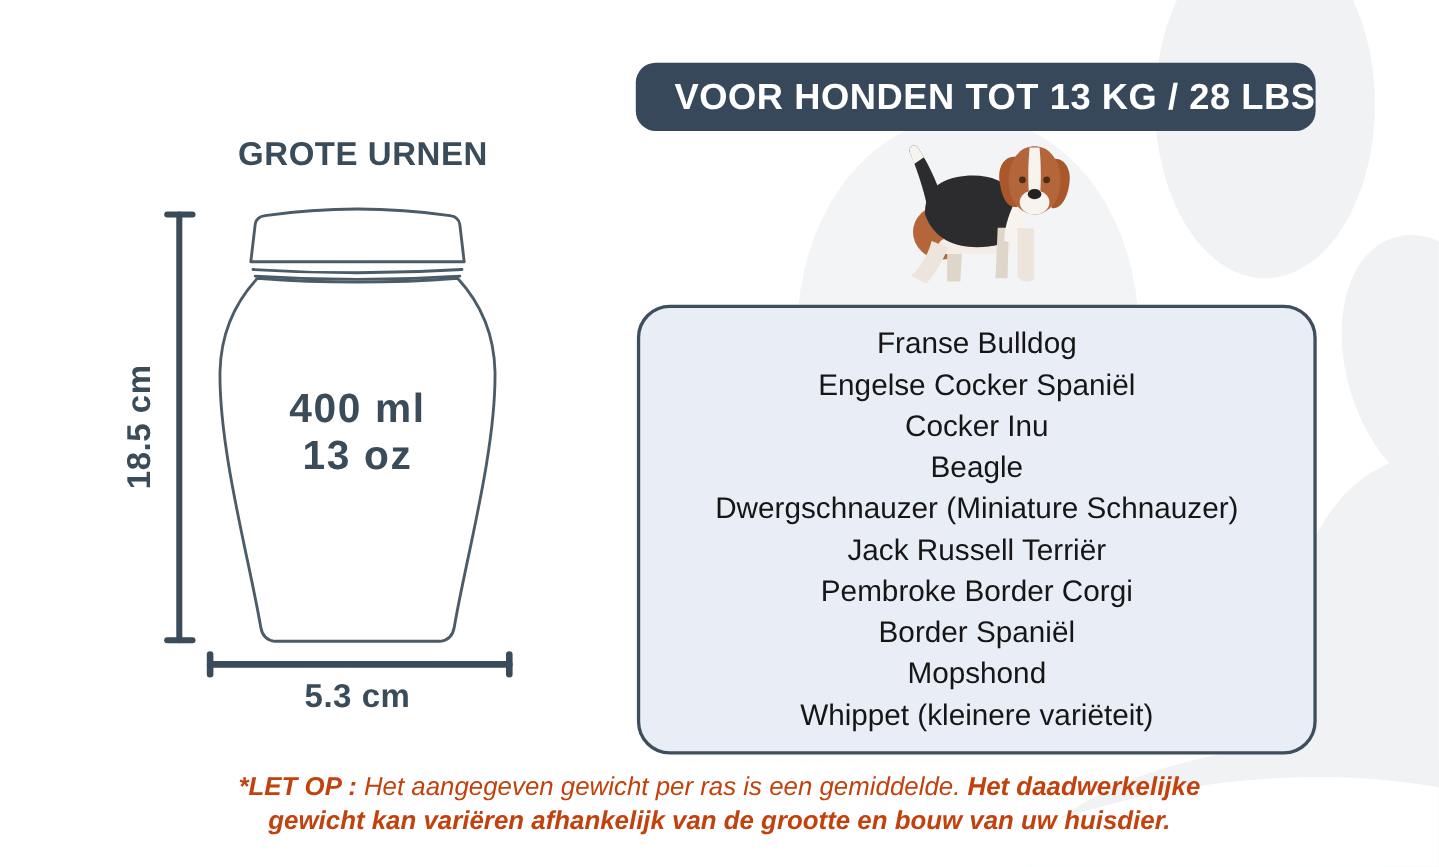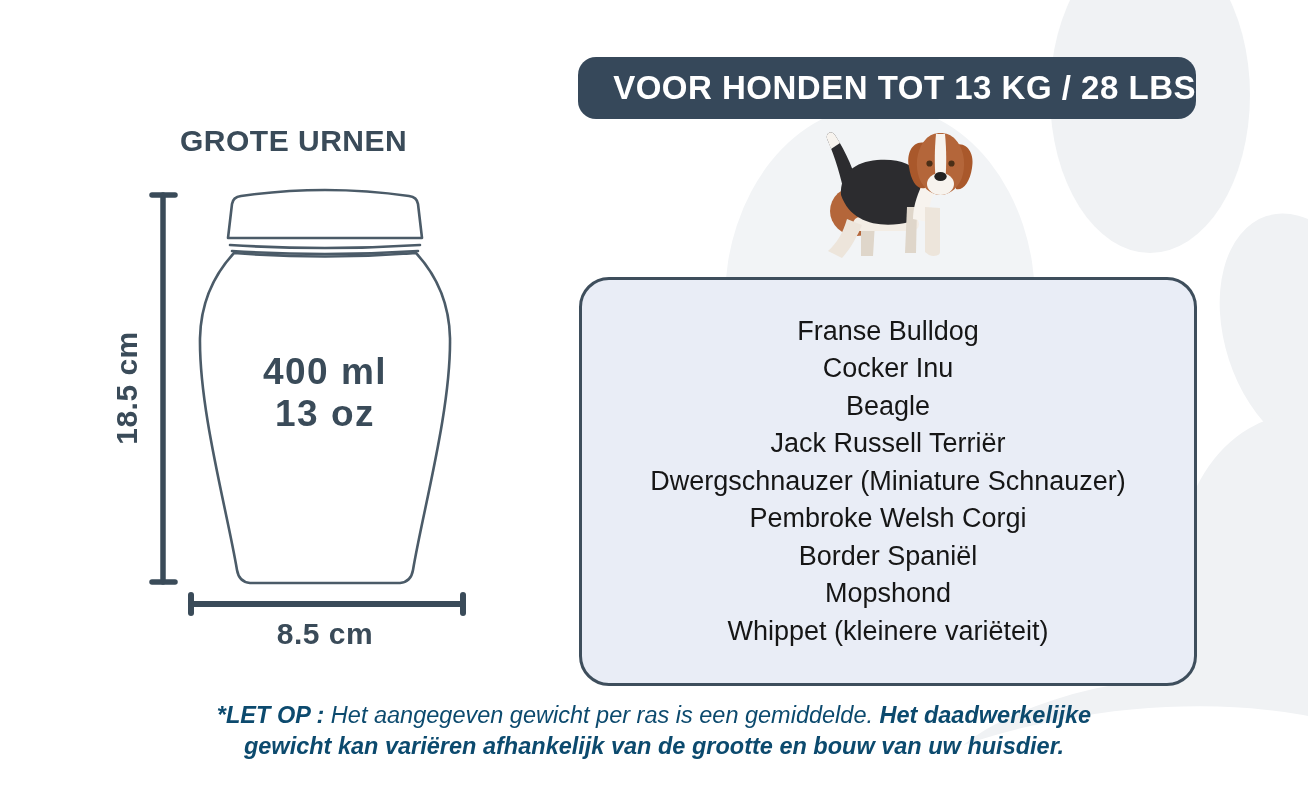--- a/index.html
+++ b/index.html
@@ -14,21 +14,21 @@
   #bg-paws{left:0;top:0;width:1308px;height:788px;z-index:0;}
   
   .banner{
     left:578px;top:57px;width:618px;height:62px;
     background:#36485A;border-radius:18px;
     color:#ffffff;font-weight:bold;font-size:33px;line-height:62px;
     text-align:right;letter-spacing:0.5px;z-index:3;
   }
   
   .diagram-title{
-    left:180px;top:124px;width:300px;
+    left:180px;top:124px;width:300px;text-align:center;
     color:#3A4B59;font-size:30px;font-weight:bold;letter-spacing:0.5px;z-index:3;
   }
   #urn-svg{left:130px;top:180px;z-index:2;}
   .vol-line{
     left:175px;width:300px;text-align:center;color:#3A4B59;
     font-size:37px;font-weight:bold;letter-spacing:1.5px;z-index:3;
   }
   #vol-ml{top:351px;}
   #vol-oz{top:393px;}
   .dim-label{
@@ -47,21 +47,21 @@
     box-sizing:border-box;z-index:2;
     display:flex;flex-direction:column;justify-content:center;align-items:center;
   }
   .breed-line{
     color:#161616;font-size:27px;line-height:37.5px;text-align:center;
     white-space:nowrap;
   }
   
   .note{
     left:174px;top:700px;width:960px;text-align:center;
-    font-style:italic;font-size:23.5px;line-height:31px;color:#0c4a6e;z-index:3;
+    font-style:italic;font-size:23.5px;line-height:31px;color:#c2410c;z-index:3;
   }
   .note .b{font-weight:bold;}
 </style>
 </head>
 <body>
 
 <svg id="bg-paws" class="abs" width="1308" height="788" viewBox="0 0 1308 788">
   <ellipse cx="880" cy="300" rx="155" ry="195" fill="#F2F4F6"></ellipse>
   <ellipse cx="1150" cy="95" rx="100" ry="158" fill="#F0F2F4"></ellipse>
   <ellipse cx="1305" cy="335" rx="80" ry="125" fill="#F0F2F4" transform="rotate(-18 1305 335)"></ellipse>
@@ -94,21 +94,21 @@
   <g stroke="#3A4B59" stroke-width="6" stroke-linecap="round">
     <line x1="61" y1="424" x2="333" y2="424"></line>
     <line x1="61" y1="415" x2="61" y2="433"></line>
     <line x1="333" y1="415" x2="333" y2="433"></line>
   </g>
 </svg>
 
 <div id="vol-ml" class="abs vol-line">400 ml</div>
 <div id="vol-oz" class="abs vol-line">13 oz</div>
 <div id="dim-height" class="abs dim-label">18.5 cm</div>
-<div id="dim-width" class="abs dim-label">8.5 cm</div>
+<div id="dim-width" class="abs dim-label">5.3 cm</div>
 
 <svg id="dog-svg" class="abs" width="185" height="135" viewBox="0 0 185 135">
 
   <path d="M33,14 C29,7 36,2 40,8 C51,25 60,45 64,64 L50,70 C46,50 40,30 33,14 Z" fill="#2C2C2F"></path>
   <path d="M33,14 C29,7 36,2 40,8 L45,16 L36,22 Z" fill="#F7F3EE"></path>
 
   <ellipse cx="62" cy="84" rx="27" ry="25" fill="#B4663A"></ellipse>
 
   <path d="M66,94 L80,96 L78,129 L66,129 Z" fill="#DFD6CA"></path>
 
@@ -136,25 +136,26 @@
   <ellipse cx="145.5" cy="57" rx="13.5" ry="11" fill="#F7F3EE"></ellipse>
 
   <ellipse cx="145.5" cy="49.5" rx="6.2" ry="4.6" fill="#232323"></ellipse>
 
   <circle cx="134.5" cy="36.5" r="3.1" fill="#4A2F17"></circle>
   <circle cx="156.5" cy="36.5" r="3.1" fill="#4A2F17"></circle>
 </svg>
 
 <div class="abs breeds-box">
   <div class="breed-line">Franse Bulldog</div>
+  <div class="breed-line">Engelse Cocker Spaniël</div>
   <div class="breed-line">Cocker Inu</div>
   <div class="breed-line">Beagle</div>
+  <div class="breed-line">Dwergschnauzer (Miniature Schnauzer)</div>
   <div class="breed-line">Jack Russell Terriër</div>
-  <div class="breed-line">Dwergschnauzer (Miniature Schnauzer)</div>
-  <div class="breed-line">Pembroke Welsh Corgi</div>
+  <div class="breed-line">Pembroke Border Corgi</div>
   <div class="breed-line">Border Spaniël</div>
   <div class="breed-line">Mopshond</div>
   <div class="breed-line">Whippet (kleinere variëteit)</div>
 </div>
 
 <div class="abs note">
   <span class="b">*LET OP :</span>
   <span>Het aangegeven gewicht per ras is een gemiddelde.</span>
   <span class="b">Het daadwerkelijke gewicht kan variëren afhankelijk van de grootte en bouw van uw huisdier.</span>
 </div>

